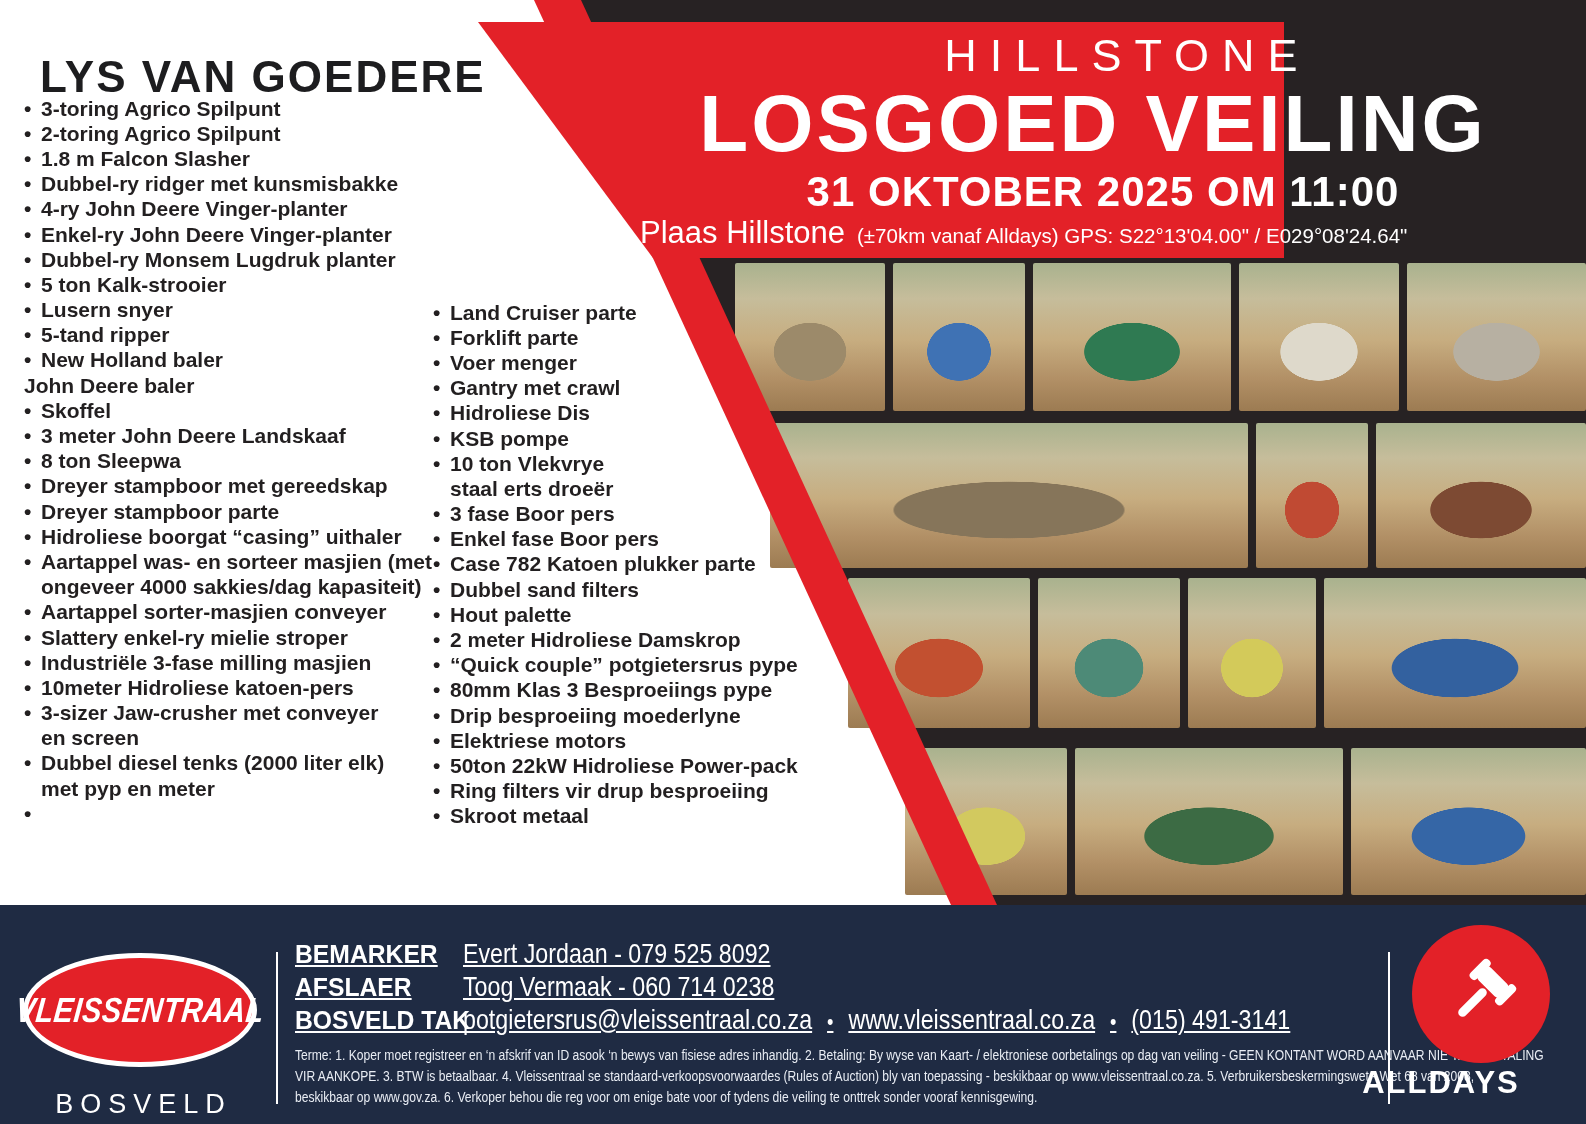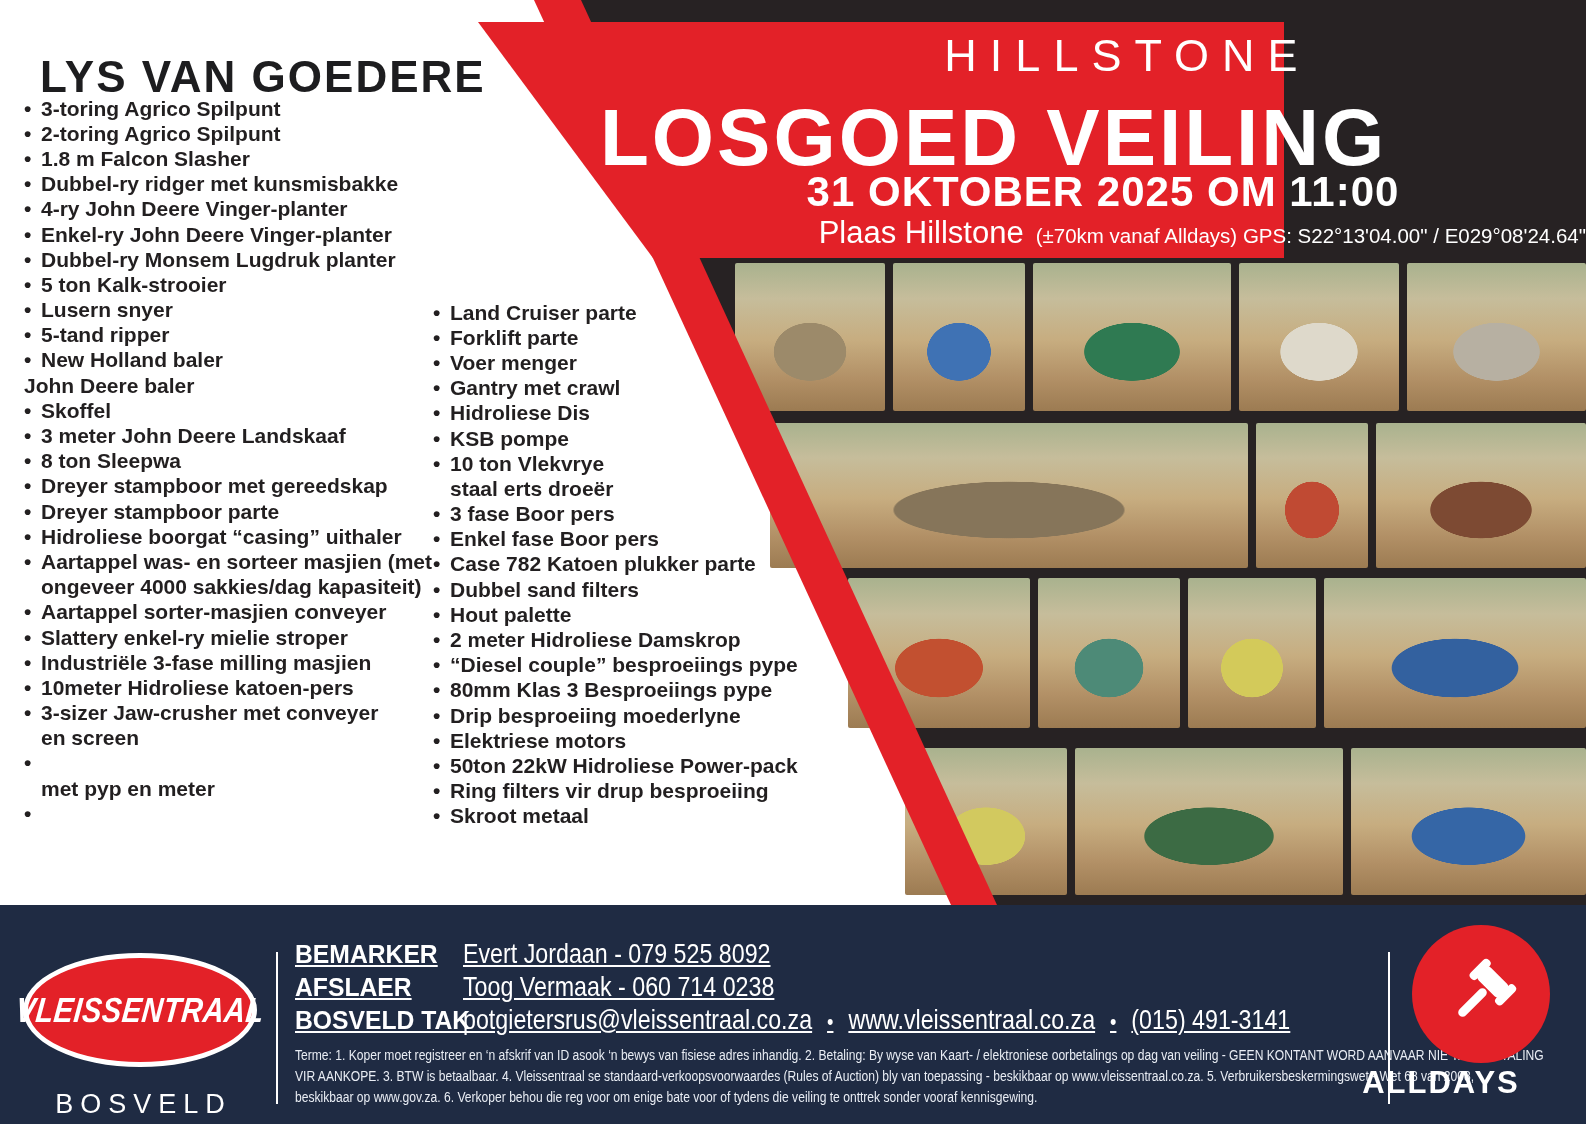--- a/index.html
+++ b/index.html
@@ -15,26 +15,26 @@
   .red-stripe{
     position:absolute;left:0;top:0;width:1586px;height:905px;background:var(--red);
     clip-path:polygon(534px 0px,581px 0px,997px 905px,951px 905px);z-index:3;
   }
   .red-banner{
     position:absolute;left:0;top:22px;width:1284px;height:236px;background:var(--red);
     clip-path:polygon(478px 0px,1586px 0px,1586px 236px,653px 236px);z-index:4;color:#fff;
   }
   .banner-venue{position:absolute;left:656px;top:8px;width:930px;text-align:center;
     font-size:45px;font-weight:400;letter-spacing:13px;padding-left:13px;box-sizing:border-box;}
-  .banner-title{position:absolute;left:600px;top:70px;width:986px;text-align:left;
+  .banner-title{position:absolute;left:600px;top:56px;width:986px;text-align:center;
     font-size:80px;font-weight:700;letter-spacing:3px;}
   .banner-datetime{position:absolute;left:620px;top:146px;width:966px;text-align:center;
     font-size:42px;font-weight:700;letter-spacing:1px;}
   .banner-location{position:absolute;left:640px;top:193px;width:946px;display:flex;
-    justify-content:flex-end;align-items:baseline;gap:12px;white-space:nowrap;}
+    justify-content:flex-start;align-items:baseline;gap:12px;white-space:nowrap;}
   .loc-name{font-size:31px;font-weight:400;}
   .loc-detail{font-size:20.5px;font-weight:400;}
   
   .goods-title{position:absolute;left:24px;top:36px;font-size:44px;font-weight:700;
     letter-spacing:2px;color:#1d1d1f;white-space:nowrap;}
   .col{position:absolute;}
   #col1{left:24px;top:96px;}
   #col2{left:433px;top:300px;}
   .li{display:flex;align-items:center;height:25.2px;font-size:21px;font-weight:700;
     color:var(--ink);white-space:nowrap;}
@@ -257,20 +257,21 @@
     <span class="txt">3-sizer Jaw-crusher met conveyer</span>
   </div>
 
   <div class="li i">
     <span class="dot">•</span>
     <span class="txt">en screen</span>
   </div>
 
   <div class="li b">
     <span class="dot">•</span>
+    <span class="txt">Dubbel diesel tenks (2000 liter elk)</span>
   </div>
 
   <div class="li i">
     <span class="dot">•</span>
     <span class="txt">met pyp en meter</span>
   </div>
 
   <div class="li b">
     <span class="dot">•</span>
   </div>
@@ -341,21 +342,21 @@
     <span class="txt">Hout palette</span>
   </div>
 
   <div class="li b">
     <span class="dot">•</span>
     <span class="txt">2 meter Hidroliese Damskrop</span>
   </div>
 
   <div class="li b">
     <span class="dot">•</span>
-    <span class="txt">“Diesel couple” besproeiings pype</span>
+    <span class="txt">“Quick couple” potgietersrus pype</span>
   </div>
 
   <div class="li b">
     <span class="dot">•</span>
     <span class="txt">80mm Klas 3 Besproeiings pype</span>
   </div>
 
   <div class="li b">
     <span class="dot">•</span>
     <span class="txt">Drip besproeiing moederlyne</span>

